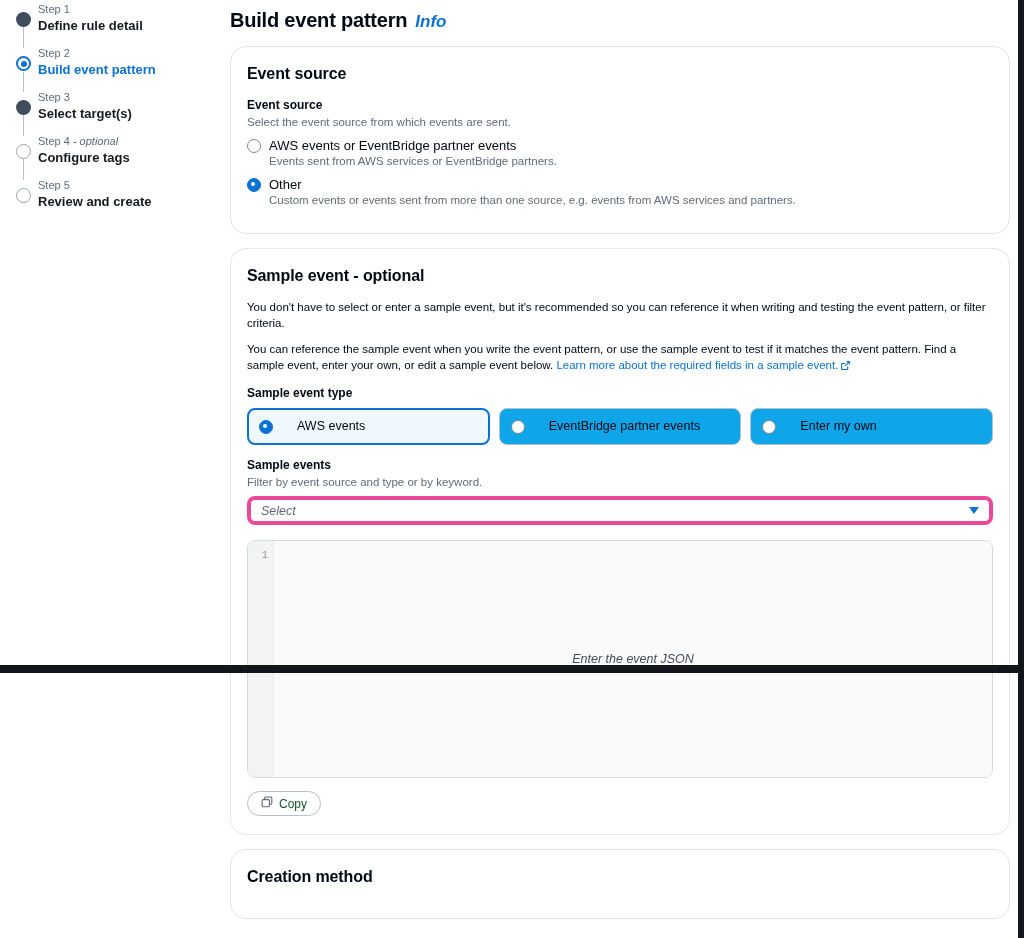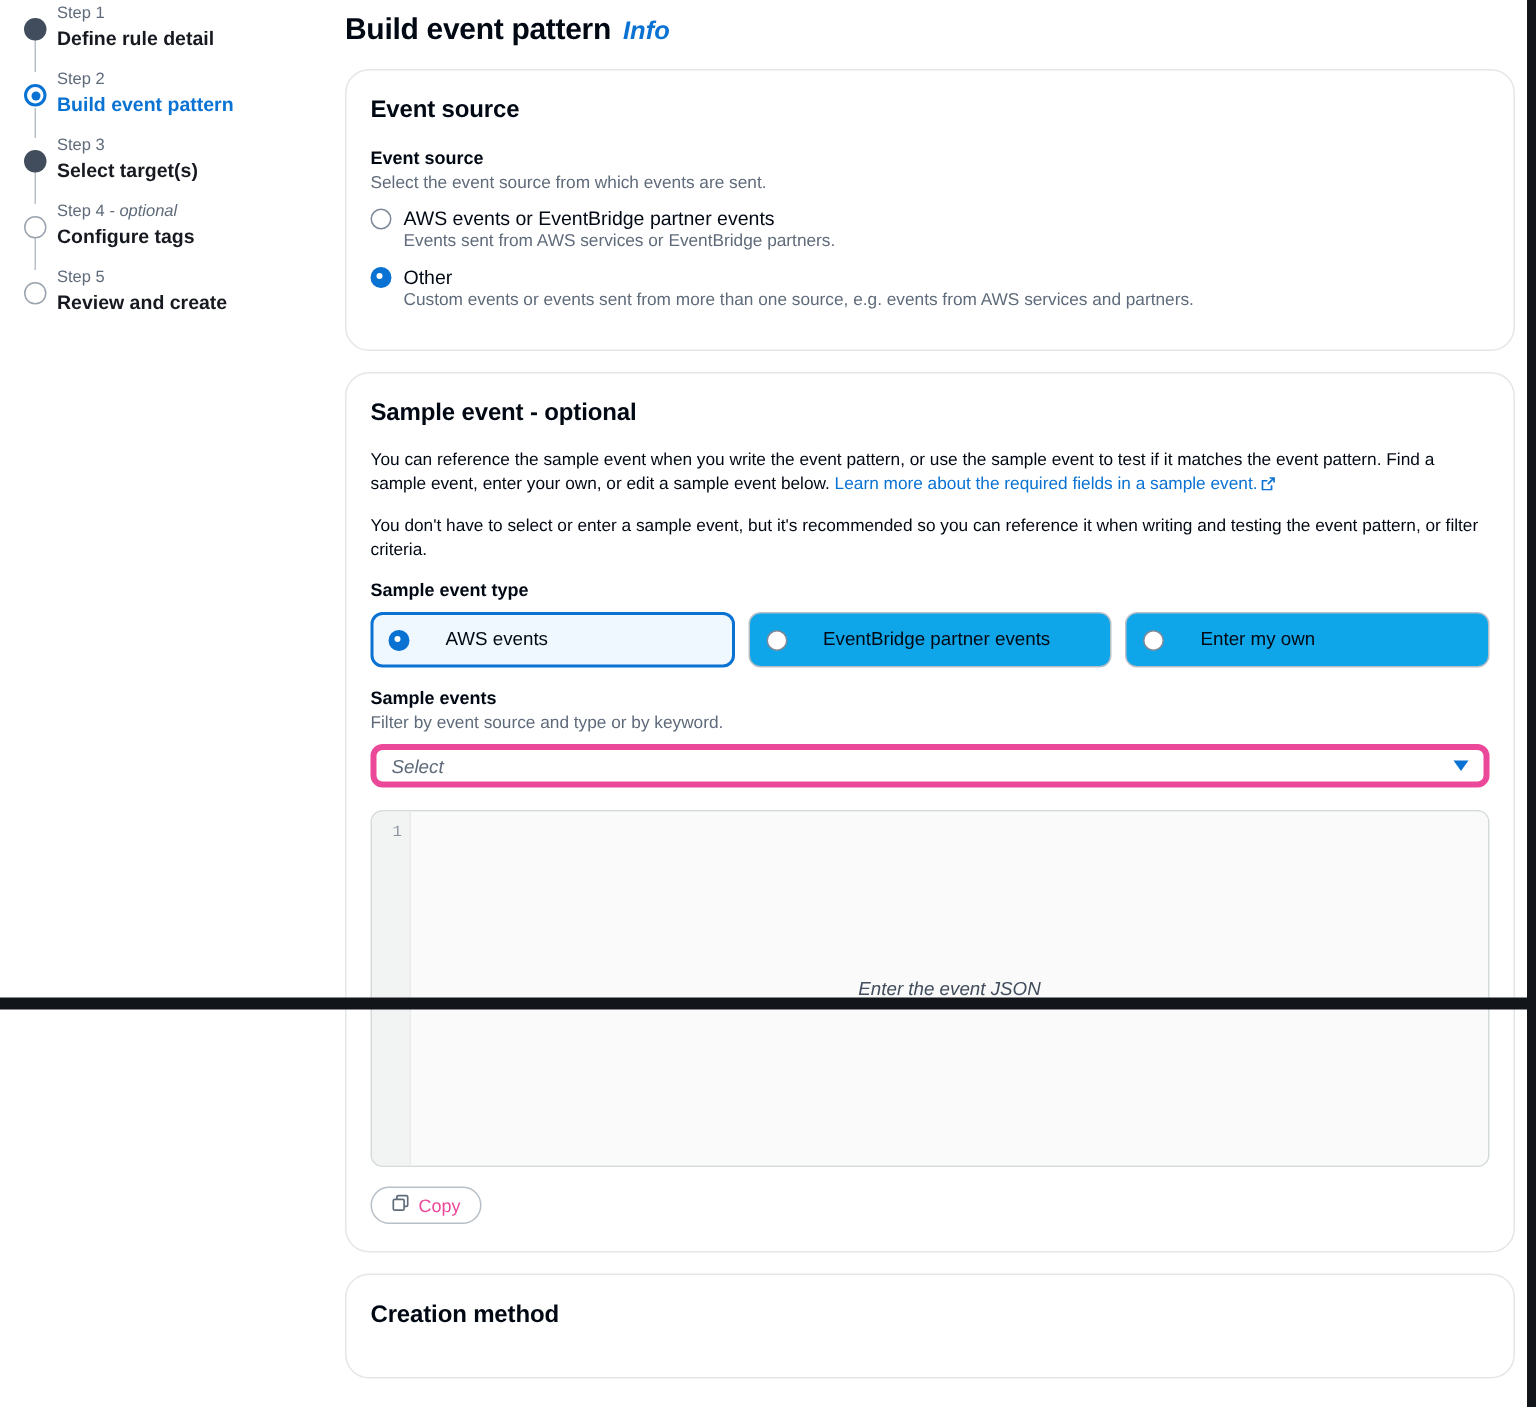--- a/index.html
+++ b/index.html
@@ -312,21 +312,21 @@
     margin-top: 13px;
     display: inline-flex;
     align-items: center;
     gap: 6px;
     height: 25px;
     padding: 0 13px;
     border: 1px solid #b8bfc7;
     border-radius: 14px;
     background: #ffffff;
     font-size: 12px;
-    color: #ec4899;
+    color: #14532d;
     cursor: pointer;
   }
 </style>
 </head>
 <body>
 
 <div class="page">
 
   <div class="stepper">
 
@@ -397,28 +397,28 @@
           </span>
         </div>
 
 
       </div>
     </div>
 
     <div class="card">
       <div class="card-title"><span>Sample event - </span><span class="ital">optional</span></div>
 
+      <div class="para">You don't have to select or enter a sample event, but it's recommended so you can reference it when writing and testing the event pattern, or filter criteria.</div>
+
       <div class="para">
         <span>You can reference the sample event when you write the event pattern, or use the sample event to test if it matches the event pattern. Find a sample event, enter your own, or edit a sample event below. </span><a href="#">Learn more about the required fields in a sample event.</a><span class="ext-ico"><svg width="11" height="11" viewBox="0 0 12 12">
               <path d="M1.2 3.2h4.2v1.2H2.4v5.4h5.4V7h1.2v3.4a.4.4 0 0 1-.4.4H1.6a.4.4 0 0 1-.4-.4V3.6a.4.4 0 0 1 .4-.4z" fill="#0972d3"></path>
               <path d="M7 1.2h3.8V5H9.6V3.25L6.1 6.75 5.25 5.9 8.75 2.4H7z" fill="#0972d3"></path>
             </svg></span>
       </div>
-
-      <div class="para">You don't have to select or enter a sample event, but it's recommended so you can reference it when writing and testing the event pattern, or filter criteria.</div>
 
       <div class="field-label">Sample event type</div>
       <div class="tiles">
         <div class="tile sel">
           <span class="radio on"></span>
           <span class="tile-texts">
             <span class="tile-label" style="display:block">AWS events</span>
           </span>
         </div>
         <div class="tile">

